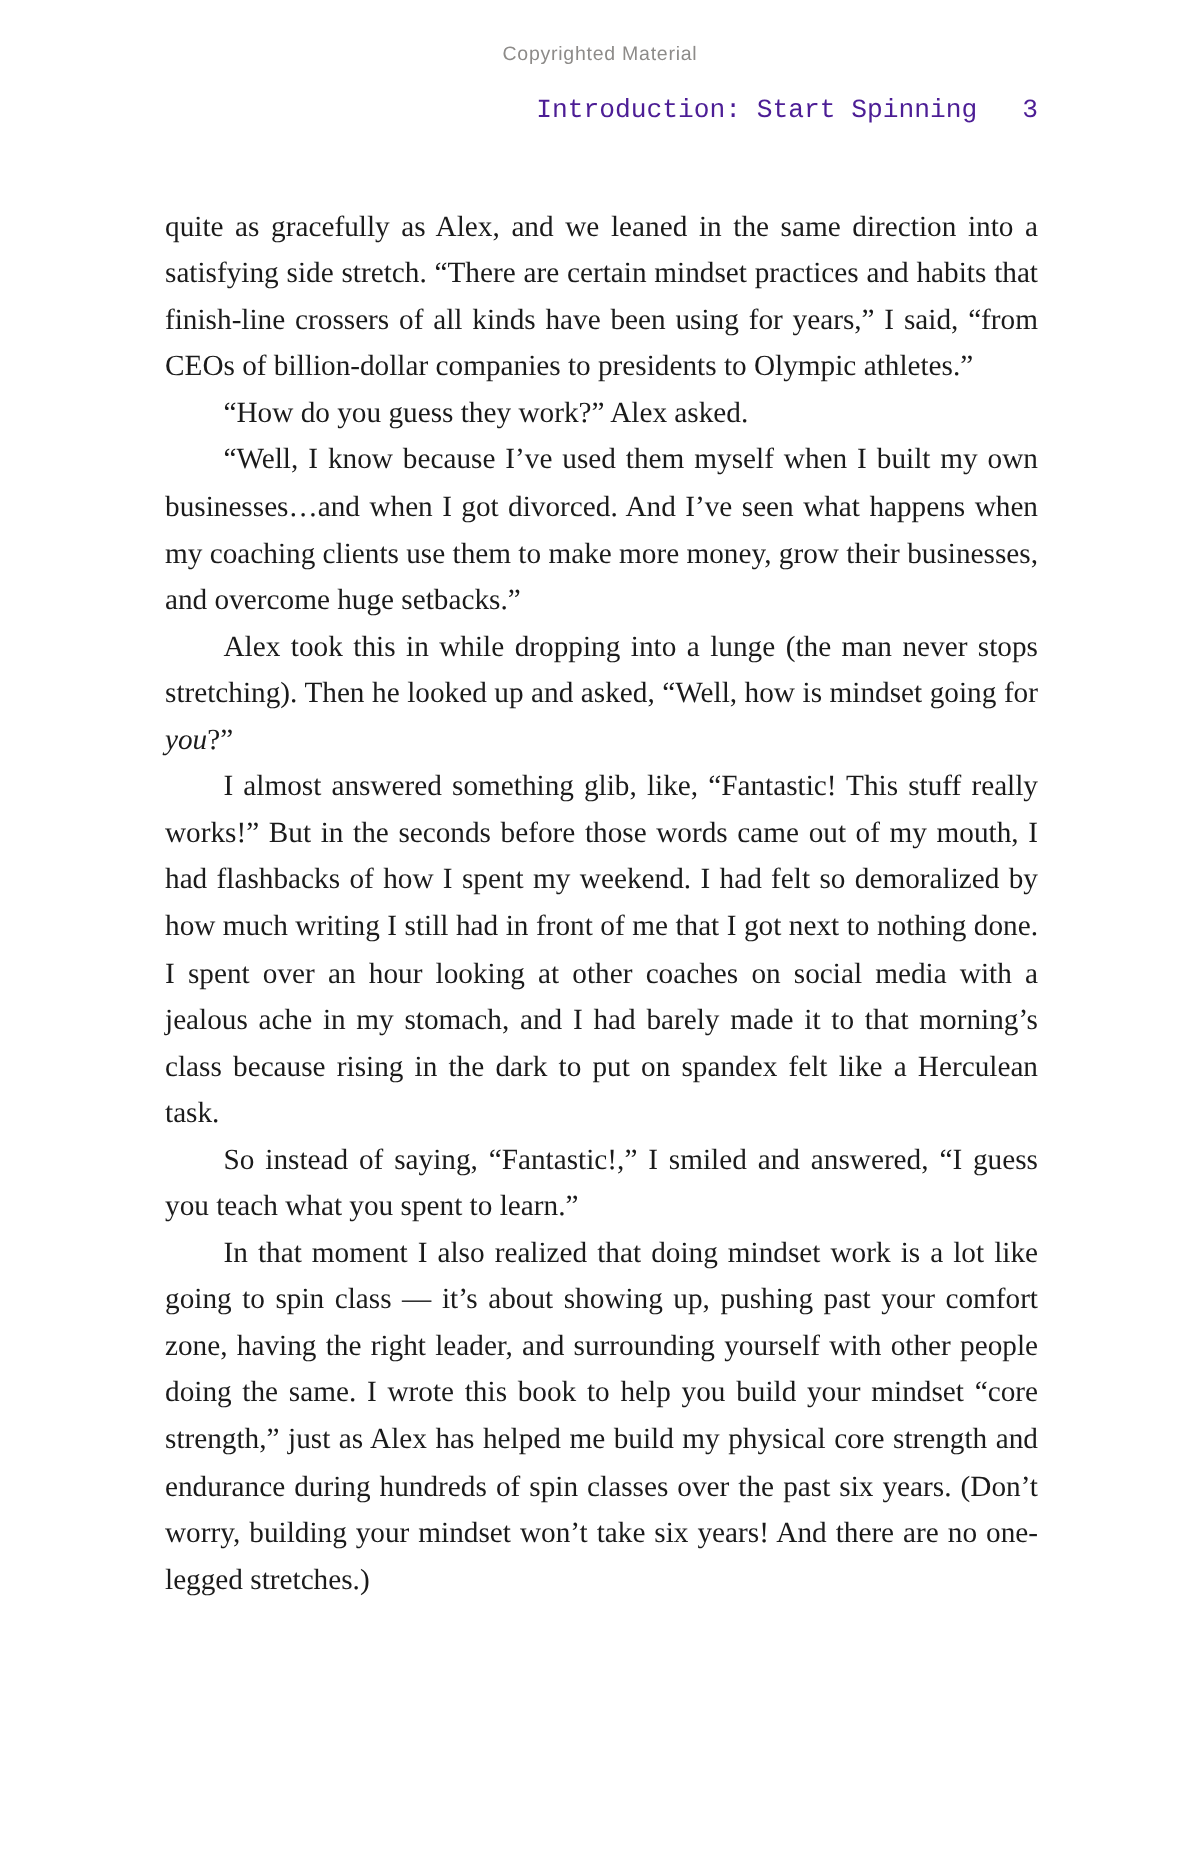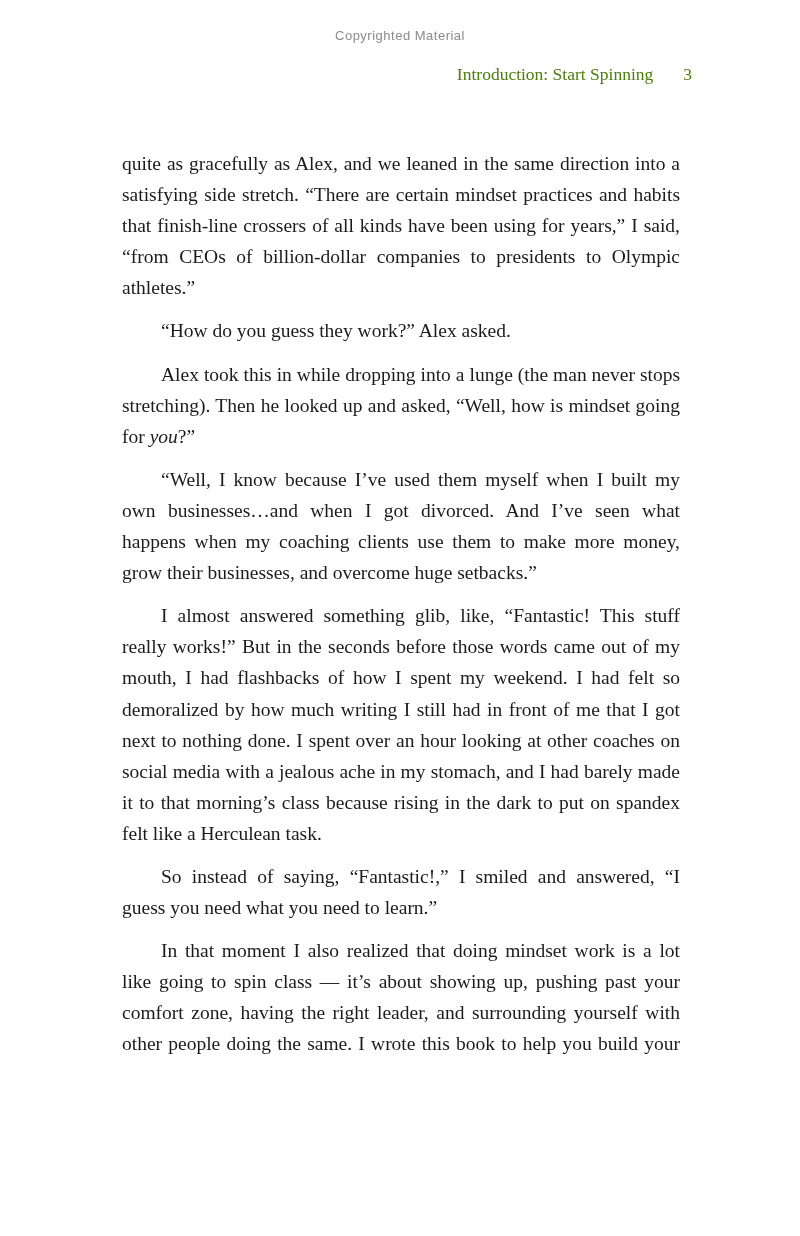--- a/index.html
+++ b/index.html
@@ -29,36 +29,36 @@
   .notice-bottom { top: 1195px; }
   .running-header {
     position: absolute;
     top: 64px;
     left: 110px;
     width: 582px;
     display: flex;
     justify-content: flex-end;
     align-items: baseline;
     gap: 30px;
-    font-family: Liberation Serif, serif;
+    font-family: Liberation Mono, monospace;
     font-size: 17.5px;
-    color: #4d7c0f;
+    color: #4c1d95;
   }
   .text-block {
     position: absolute;
     top: 136px;
     left: 110px;
     width: 582px;
     color: #1b1b1b;
     font-size: 19.5px;
     line-height: 31.1px;
     text-align: justify;
   }
   .text-block p {
-    margin: 12px;
+    margin: 0;
     text-indent: 2em;
   }
   .text-block p.no-indent {
     text-indent: 0;
   }
   .text-block em {
     font-style: italic;
   }
 </style>
 </head>
@@ -70,22 +70,22 @@
 
   <div class="running-header">
     <span>Introduction: Start Spinning</span>
     <span>3</span>
   </div>
 
   <div class="text-block">
 
   <p class="no-indent"><span>quite as gracefully as Alex, and we leaned in the same direction into a satisfying side stretch. “There are certain mindset practices and habits that finish-line crossers of all kinds have been using for years,” I said, “from CEOs of billion-dollar companies to presidents to Olympic athletes.”</span></p>
       <p><span>“How do you guess they work?” Alex asked.</span></p>
+      <p><span>“Well, I know because I’ve used them myself when I built my own businesses…and when I got divorced. And I’ve seen what happens when my coaching clients use them to make more money, grow their businesses, and overcome huge setbacks.”</span></p>
       <p><span>Alex took this in while dropping into a lunge (the man never stops stretching). Then he looked up and asked, “Well, how is mindset going for </span><em>you</em><span>?”</span></p>
-      <p><span>“Well, I know because I’ve used them myself when I built my own businesses…and when I got divorced. And I’ve seen what happens when my coaching clients use them to make more money, grow their businesses, and overcome huge setbacks.”</span></p>
       <p><span>I almost answered something glib, like, “Fantastic! This stuff really works!” But in the seconds before those words came out of my mouth, I had flashbacks of how I spent my weekend. I had felt so demoralized by how much writing I still had in front of me that I got next to nothing done. I spent over an hour looking at other coaches on social media with a jealous ache in my stomach, and I had barely made it to that morning’s class because rising in the dark to put on spandex felt like a Herculean task.</span></p>
-      <p><span>So instead of saying, “Fantastic!,” I smiled and answered, “I guess you need what you need to learn.”</span></p>
+      <p><span>So instead of saying, “Fantastic!,” I smiled and answered, “I guess you teach what you spent to learn.”</span></p>
       <p><span>In that moment I also realized that doing mindset work is a lot like going to spin class — it’s about showing up, pushing past your comfort zone, having the right leader, and surrounding yourself with other people doing the same. I wrote this book to help you build your mindset “core strength,” just as Alex has helped me build my physical core strength and endurance during hundreds of spin classes over the past six years. (Don’t worry, building your mindset won’t take six years! And there are no one-legged stretches.)</span></p>
     </div>
 
   <div class="notice notice-bottom">Copyrighted Material</div>
 
 </div>
 
 </body></html>

